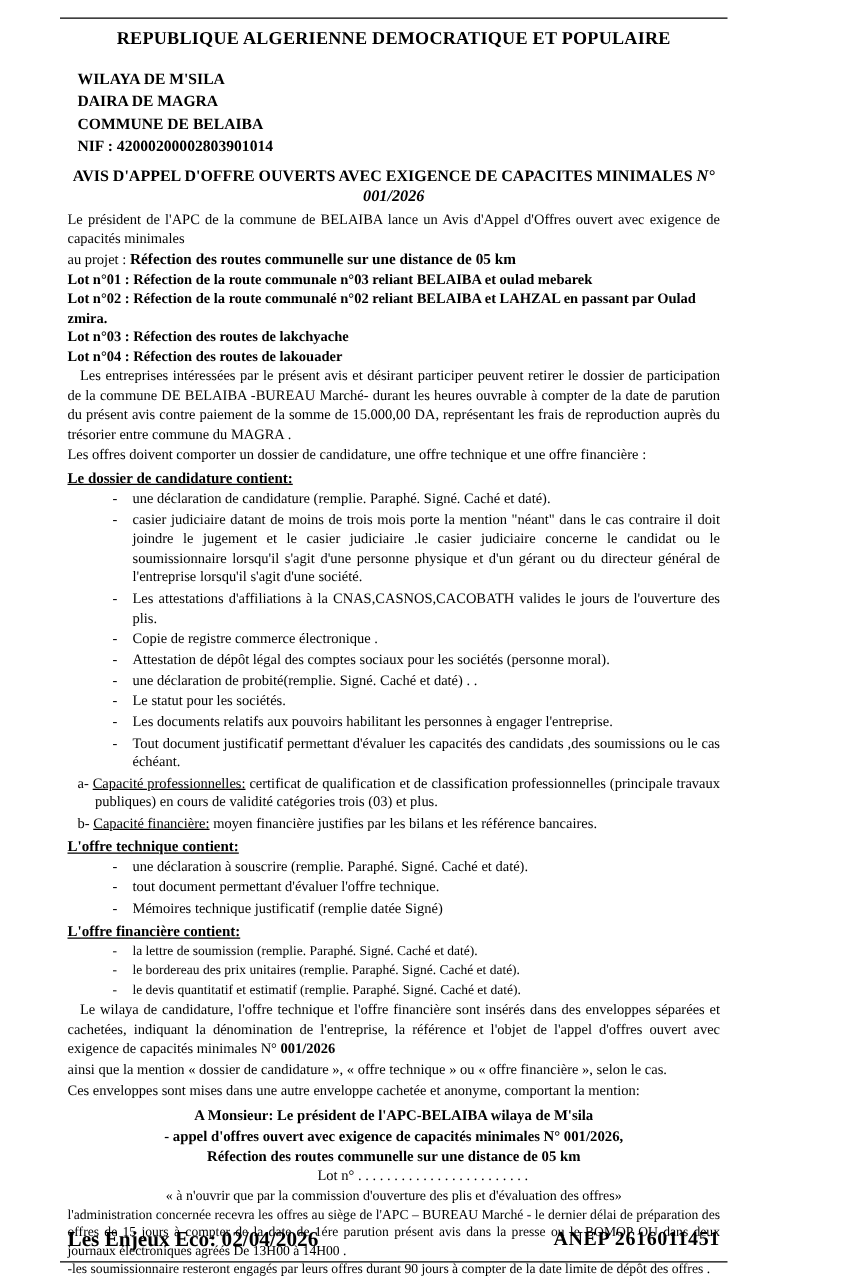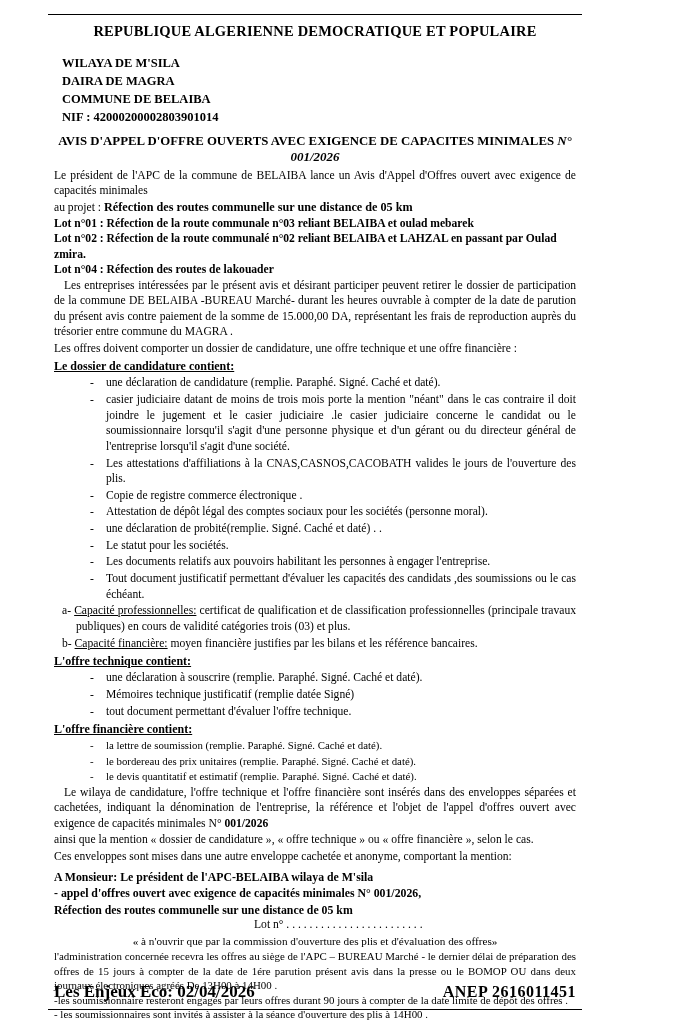--- a/index.html
+++ b/index.html
@@ -107,20 +107,21 @@
   .cap-line {
     font-size: 11.6px;
     line-height: 1.35;
     padding-left: 22px;
     text-indent: -14px;
     margin-bottom: 1px;
     text-align: justify;
   }
   .cap-line .u { text-decoration: underline; }
   .cent-blk {
+    text-align: center;
     font-size: 11.8px;
     font-weight: bold;
     line-height: 1.4;
   }
   .lot-blank {
     font-size: 11.6px;
     margin-left: 200px;
   }
   .quote-line {
     text-align: center;
@@ -168,20 +169,21 @@
   </div>
 
   <div class="para">Le président de l'APC de la commune de BELAIBA lance un Avis d'Appel d'Offres ouvert avec exigence de capacités minimales</div>
   <div class="projet">
     <span class="lbl">au projet :</span>
     <span>Réfection des routes communelle  sur une distance de 05 km</span>
   </div>
 
   <div class="lot">Lot n°01 : Réfection de la route communale n°03 reliant BELAIBA et oulad mebarek</div>
   <div class="lot">Lot n°02 : Réfection de la route communalé n°02 reliant BELAIBA et LAHZAL en passant par Oulad zmira.</div>
+  <div class="lot">Lot n°03 : Réfection des routes de lakchyache</div>
   <div class="lot">Lot n°04 : Réfection des routes de lakouader</div>
 
   <div class="para para-indent">Les entreprises intéressées par le présent avis et désirant participer peuvent retirer le dossier de participation de la commune DE BELAIBA -BUREAU Marché- durant les heures ouvrable à compter de la date de parution du présent avis contre paiement de la somme de 15.000,00 DA, représentant les frais de reproduction auprès du trésorier entre commune du MAGRA .</div>
   <div class="para">Les offres doivent comporter un dossier de candidature, une offre technique et une offre financière :</div>
 
   <div class="section-head">Le dossier de candidature contient:</div>
   <ul class="dashlist">
     <li>une déclaration de candidature (remplie. Paraphé. Signé. Caché et daté).</li>
     <li>casier judiciaire datant de moins de trois mois porte la mention "néant" dans le cas contraire il doit joindre le jugement et le casier judiciaire .le casier judiciaire concerne le candidat ou le soumissionnaire lorsqu'il s'agit d'une personne physique et d'un gérant ou du directeur général de l'entreprise lorsqu'il s'agit d'une société.</li>
     <li>Les attestations d'affiliations à la CNAS,CASNOS,CACOBATH valides le jours de l'ouverture des plis.</li>
@@ -198,22 +200,22 @@
     <span class="u">Capacité professionnelles:</span><span> certificat de qualification et de classification professionnelles (principale travaux publiques) en cours de validité catégories trois (03) et plus.</span>
   </div>
   <div class="cap-line">
     <span>b-</span>
     <span class="u">Capacité financière:</span><span> moyen financière justifies par les bilans et les référence bancaires.</span>
   </div>
 
   <div class="section-head">L'offre technique contient:</div>
   <ul class="dashlist">
     <li>une déclaration à souscrire (remplie. Paraphé. Signé. Caché et daté).</li>
+    <li>tout document permettant d'évaluer l'offre technique.</li>
     <li>Mémoires technique justificatif (remplie datée Signé)</li>
-    <li>tout document permettant d'évaluer l'offre technique.</li>
   </ul>
 
   <div class="section-head">L'offre financière contient:</div>
   <ul class="dashlist small">
     <li>la lettre de soumission (remplie. Paraphé. Signé. Caché et daté).</li>
     <li>le bordereau des prix unitaires (remplie. Paraphé. Signé. Caché et daté).</li>
     <li>le devis quantitatif et estimatif (remplie. Paraphé. Signé. Caché et daté).</li>
   </ul>
 
   <div class="para para-indent">

